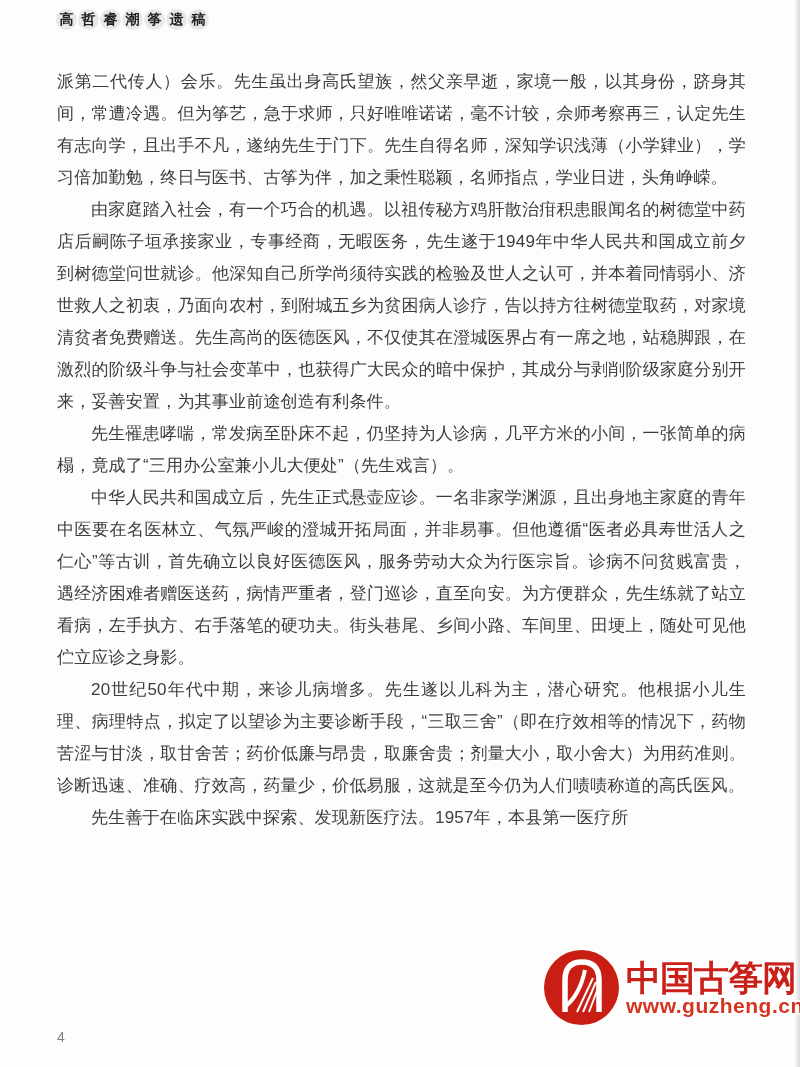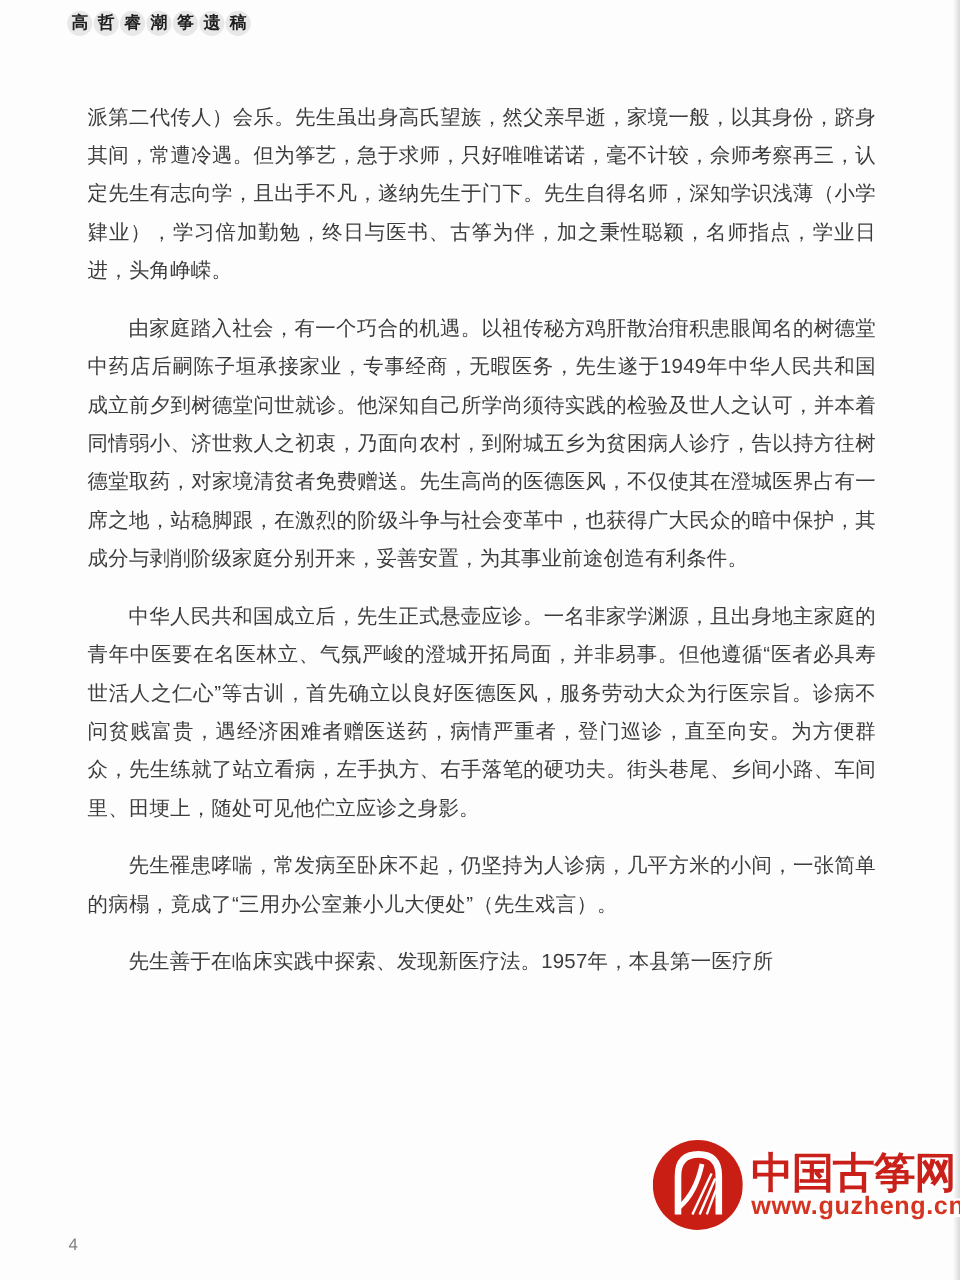--- a/index.html
+++ b/index.html
@@ -15,21 +15,21 @@
   .stamp{
     width:21px;height:21px;border-radius:50%;background:#e8e8e8;
     color:#1f1f1f;font-family:"DejaVu Serif","Liberation Serif",serif;font-weight:bold;
     font-size:14px;line-height:21px;text-align:center;
   }
   .body-text{
     position:absolute;left:57px;top:66px;width:689px;
     font-size:17px;line-height:32px;color:#3c3c3c;
     text-align:justify;letter-spacing:0.2px;
   }
-  .para{margin:16px;}
+  .para{margin:0;}
   .para.indent{text-indent:2em;}
   .page-number{
     position:absolute;left:57px;top:1029px;font-size:14px;color:#808080;
   }
   .watermark{
     position:absolute;left:544px;top:950px;display:flex;align-items:center;gap:7px;z-index:3;
   }
   .wm-logo{width:75px;height:75px;flex:none;display:block;}
   .wm-textcol{display:flex;flex-direction:column;}
   .outline-white{
@@ -59,22 +59,23 @@
       <span class="stamp">潮</span>
       <span class="stamp">筝</span>
       <span class="stamp">遗</span>
       <span class="stamp">稿</span>
     </div>
 
   <div class="body-text">
 
   <p class="para">派第二代传人）会乐。先生虽出身高氏望族，然父亲早逝，家境一般，以其身份，跻身其间，常遭冷遇。但为筝艺，急于求师，只好唯唯诺诺，毫不计较，佘师考察再三，认定先生有志向学，且出手不凡，遂纳先生于门下。先生自得名师，深知学识浅薄（小学肄业），学习倍加勤勉，终日与医书、古筝为伴，加之秉性聪颖，名师指点，学业日进，头角峥嵘。</p>
       <p class="para indent">由家庭踏入社会，有一个巧合的机遇。以祖传秘方鸡肝散治疳积患眼闻名的树德堂中药店后嗣陈子垣承接家业，专事经商，无暇医务，先生遂于1949年中华人民共和国成立前夕到树德堂问世就诊。他深知自己所学尚须待实践的检验及世人之认可，并本着同情弱小、济世救人之初衷，乃面向农村，到附城五乡为贫困病人诊疗，告以持方往树德堂取药，对家境清贫者免费赠送。先生高尚的医德医风，不仅使其在澄城医界占有一席之地，站稳脚跟，在激烈的阶级斗争与社会变革中，也获得广大民众的暗中保护，其成分与剥削阶级家庭分别开来，妥善安置，为其事业前途创造有利条件。</p>
+      <p class="para indent">先生罹患哮喘，常发病至卧床不起，仍坚持为人诊病，几平方米的小间，一张简单的病榻，竟成了“三用办公室兼小儿大便处”（先生戏言）。</p>
       <p class="para indent">中华人民共和国成立后，先生正式悬壶应诊。一名非家学渊源，且出身地主家庭的青年中医要在名医林立、气氛严峻的澄城开拓局面，并非易事。但他遵循“医者必具寿世活人之仁心”等古训，首先确立以良好医德医风，服务劳动大众为行医宗旨。诊病不问贫贱富贵，遇经济困难者赠医送药，病情严重者，登门巡诊，直至向安。为方便群众，先生练就了站立看病，左手执方、右手落笔的硬功夫。街头巷尾、乡间小路、车间里、田埂上，随处可见他伫立应诊之身影。</p>
-      <p class="para indent">先生罹患哮喘，常发病至卧床不起，仍坚持为人诊病，几平方米的小间，一张简单的病榻，竟成了“三用办公室兼小儿大便处”（先生戏言）。</p>
+      <p class="para indent">20世纪50年代中期，来诊儿病增多。先生遂以儿科为主，潜心研究。他根据小儿生理、病理特点，拟定了以望诊为主要诊断手段，“三取三舍”（即在疗效相等的情况下，药物苦涩与甘淡，取甘舍苦；药价低廉与昂贵，取廉舍贵；剂量大小，取小舍大）为用药准则。诊断迅速、准确、疗效高，药量少，价低易服，这就是至今仍为人们啧啧称道的高氏医风。</p>
       <p class="para indent">先生善于在临床实践中探索、发现新医疗法。1957年，本县第一医疗所</p>
     </div>
 
   <div class="page-number">4</div>
 
   <div class="watermark">
     <svg class="wm-logo" viewBox="0 0 75 75" xmlns="http://www.w3.org/2000/svg">
       <circle cx="37.5" cy="37.5" r="37.5" fill="#c81e14"></circle>
       <path d="M21 62 L21 30 Q21 12 38 12 Q55 12 55 30 L55 62" fill="none" stroke="#ffffff" stroke-width="5.5"></path>
       <path d="M22 56 Q36 44 41 20" fill="none" stroke="#ffffff" stroke-width="4"></path>

